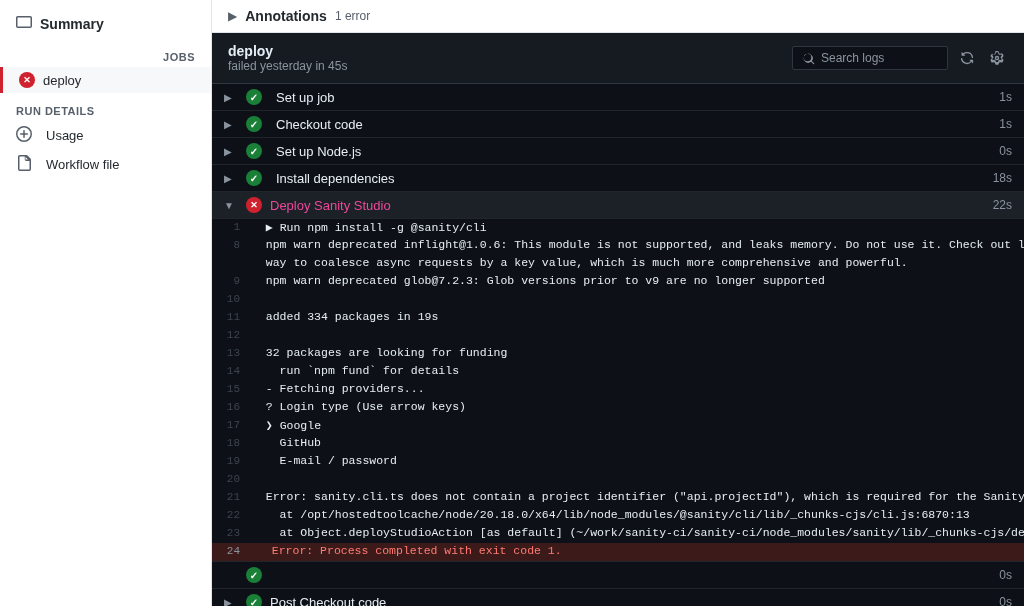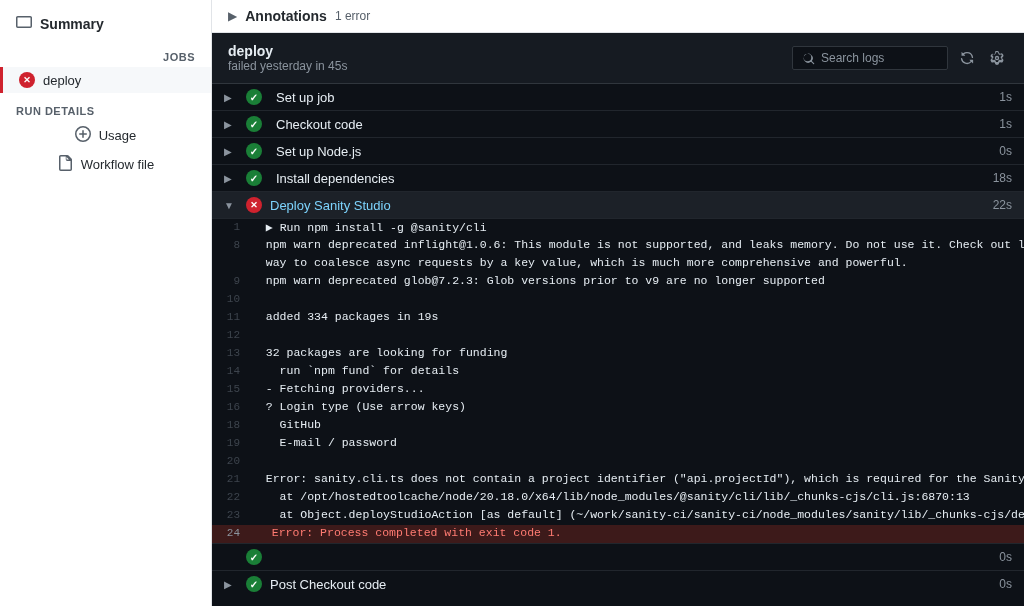--- a/index.html
+++ b/index.html
@@ -50,26 +50,25 @@
       padding: 12px 16px 4px;
       font-size: 11px;
       font-weight: 600;
       color: #57606a;
       text-transform: uppercase;
       letter-spacing: 0.5px;
     }
     .sidebar-link {
       display: flex;
       align-items: center;
-      gap: 8px;
+      gap: 14px;
       padding: 5px 16px;
       cursor: pointer;
       font-size: 13px;
       color: #24292e;
-      justify-content: center;
     }
 
     
     .icon-circle-check { width: 16px; height: 16px; border-radius: 50%; background: #1a7f37; display: inline-flex; align-items: center; justify-content: center; flex-shrink: 0; }
     .icon-circle-check::after { content: '✓'; color: white; font-size: 10px; font-weight: bold; }
     .icon-circle-x { width: 16px; height: 16px; border-radius: 50%; background: #cf222e; display: inline-flex; align-items: center; justify-content: center; flex-shrink: 0; }
     .icon-circle-x::after { content: '✕'; color: white; font-size: 9px; font-weight: bold; }
 
     
     .main {
@@ -157,21 +156,21 @@
 
     
     .step-row-expanded-header {
       display: flex;
       align-items: center;
       padding: 5px 12px;
       background: #1c2128;
       border-bottom: 1px solid #21262d;
       cursor: pointer;
     }
-    .step-row-expanded-header .step-label { color: #7dd3fc; font-size: 13px; flex: 1; }
+    .step-row-expanded-header .step-label { color: #ec4899; font-size: 13px; flex: 1; }
     .step-row-expanded-header .step-icon-error { width: 16px; height: 16px; border-radius: 50%; background: #cf222e; display: inline-flex; align-items: center; justify-content: center; flex-shrink: 0; }
     .step-row-expanded-header .step-icon-error::after { content: '✕'; color: white; font-size: 9px; font-weight: bold; }
     .step-chevron-down { color: #8b949e; font-size: 10px; width: 16px; flex-shrink: 0; }
 
     
     .log-lines {
       background: #0d1117;
       font-family: 'SFMono-Regular', Consolas, 'Liberation Mono', Menlo, monospace;
       font-size: 11.5px;
       overflow-x: auto;
@@ -358,20 +357,24 @@
         </div>
         <div class="log-line">
           <span class="log-line-num">15</span>
           <span class="log-line-content">  - Fetching providers...</span>
         </div>
         <div class="log-line">
           <span class="log-line-num">16</span>
           <span class="log-line-content">  ? Login type (Use arrow keys)</span>
         </div>
         <div class="log-line">
+          <span class="log-line-num">17</span>
+          <span class="log-line-content">  ❯ Google</span>
+        </div>
+        <div class="log-line">
           <span class="log-line-num">18</span>
           <span class="log-line-content">    GitHub</span>
         </div>
         <div class="log-line">
           <span class="log-line-num">19</span>
           <span class="log-line-content">    E-mail / password</span>
         </div>
         <div class="log-line">
           <span class="log-line-num">20</span>
           <span class="log-line-content"></span>

